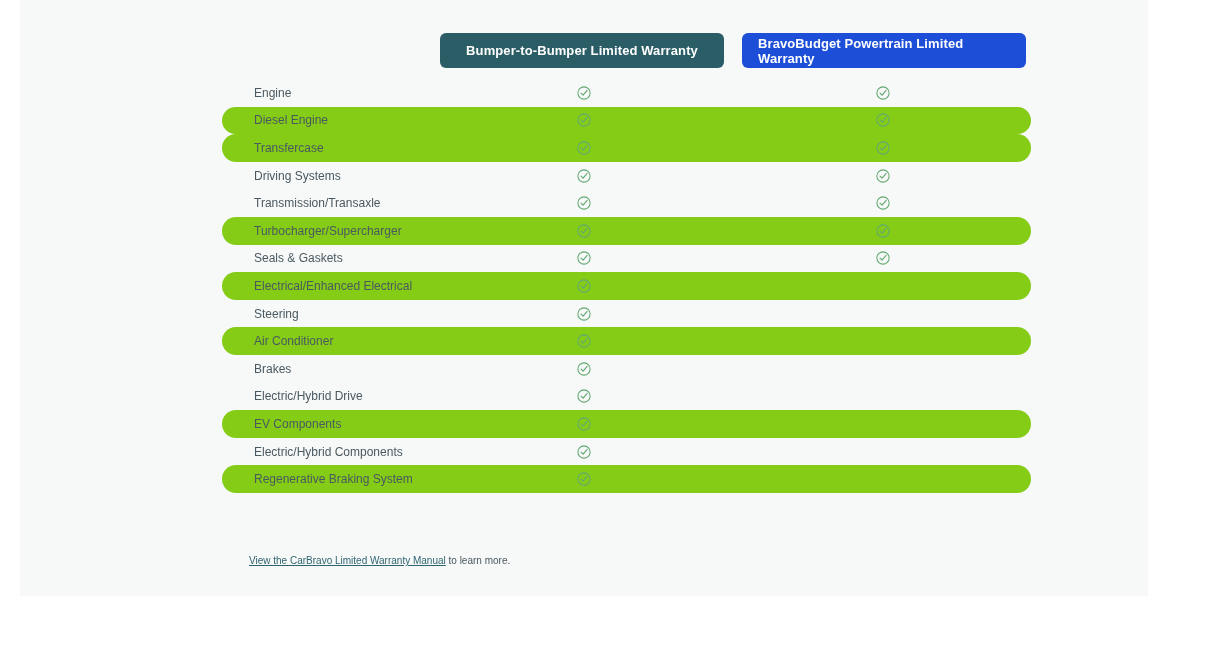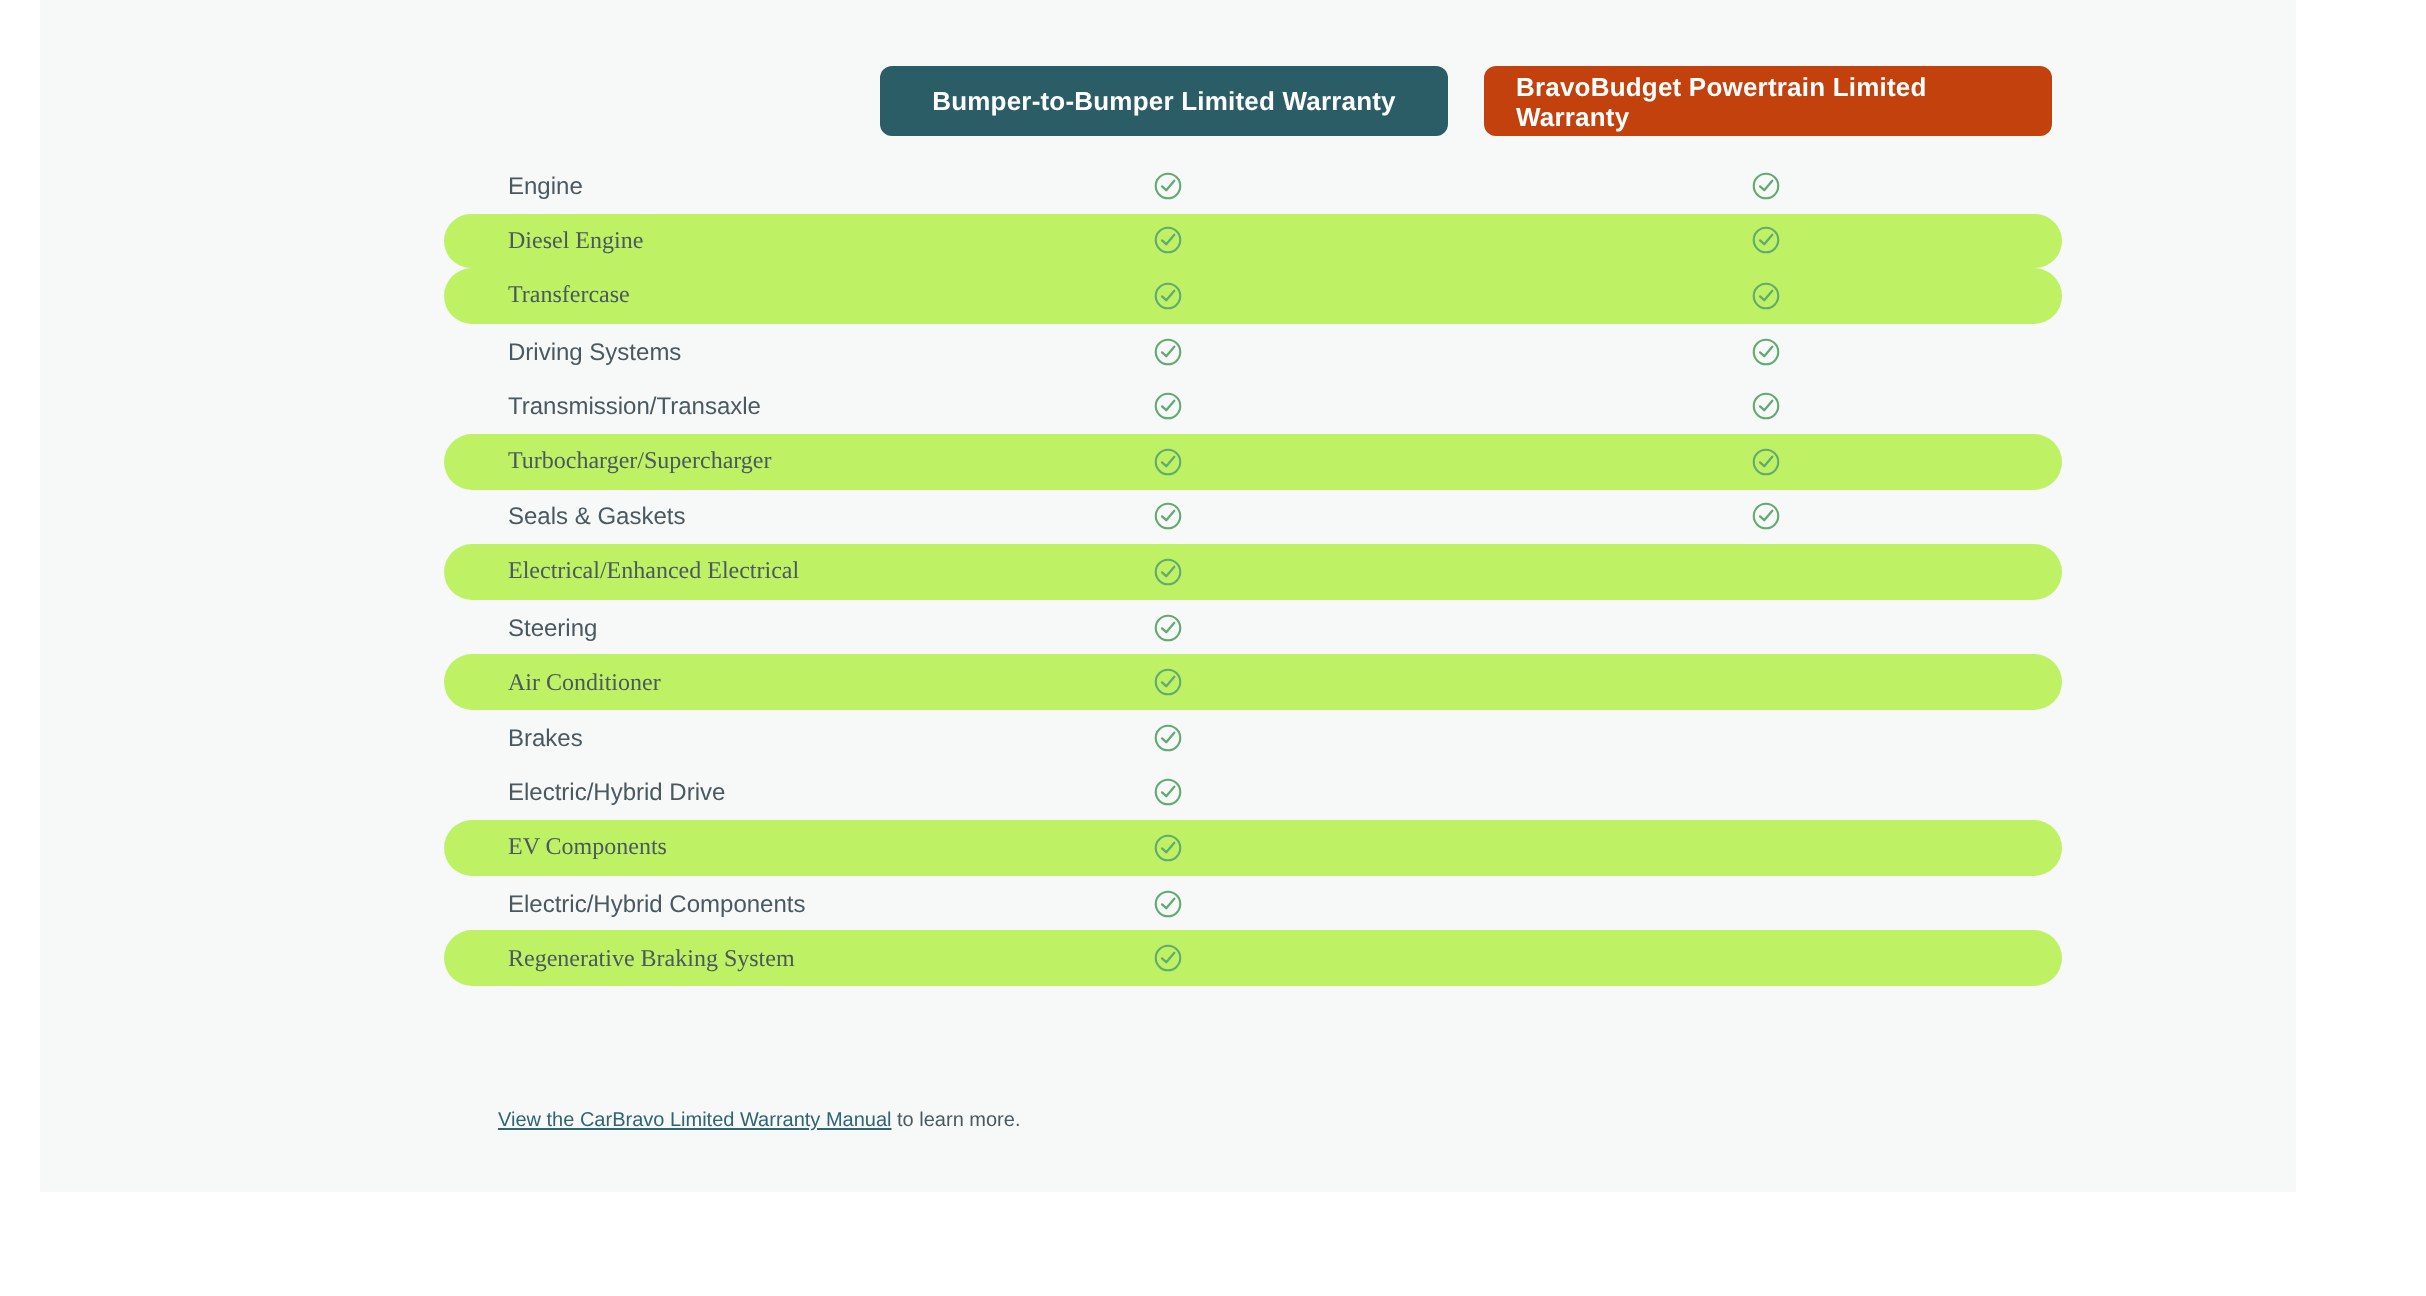--- a/index.html
+++ b/index.html
@@ -51,39 +51,38 @@
     user-select: none;
     box-sizing: border-box;
     padding: 0 16px;
   }
   .tab.tab-a {
     width: 284px;
     background: #2b5d66;
   }
   .tab.tab-b {
     width: 284px;
-    background: #c2410c;
+    background: #1d4ed8;
   }
   
   .rows {
     position: absolute;
     left: 202px;
     top: 79px;
     width: 809px;
   }
   .row {
     position: relative;
     height: 27.6px;
     display: flex;
     align-items: center;
     border-radius: 14px;
   }
   .row.alt {
-    background: #bef264;
-    font-family: Liberation Serif, serif;
+    background: #84cc16;
   }
   .row-label {
     position: absolute;
     left: 32px;
     font-size: 12px;
     color: #4a5960;
     white-space: nowrap;
   }
   .check {
     position: absolute;

